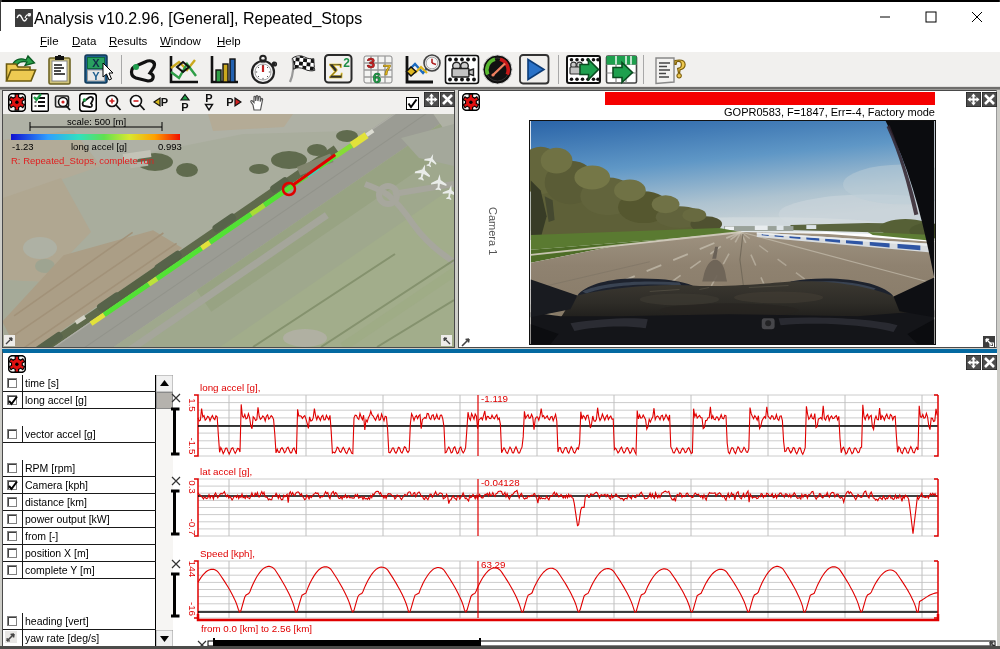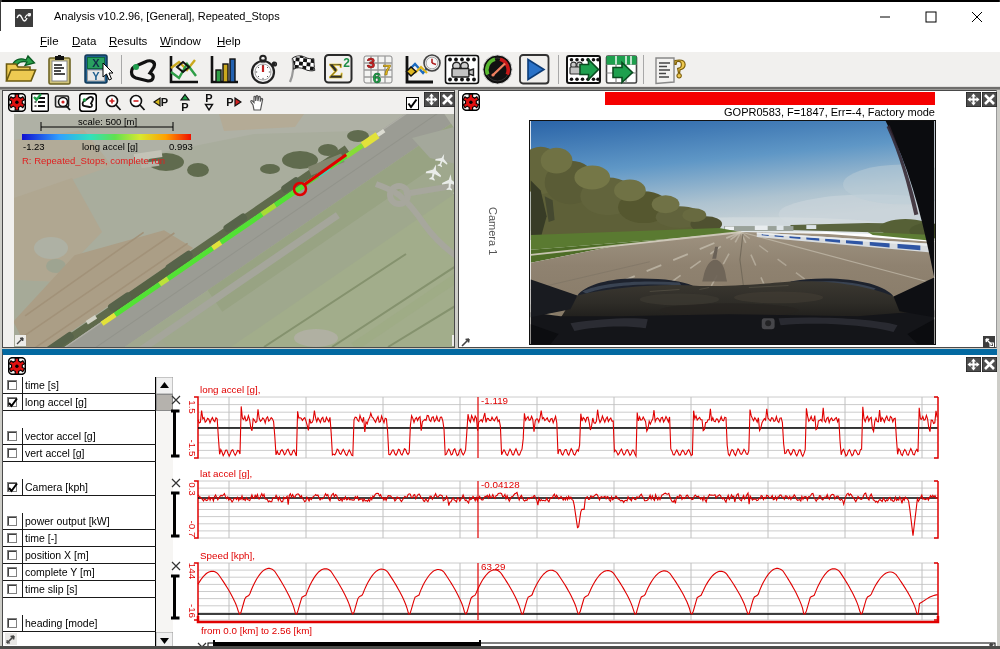--- a/index.html
+++ b/index.html
@@ -3,43 +3,43 @@
 <meta charset="utf-8">
 <style>
 * { margin:0; padding:0; box-sizing:border-box; }
 html,body { width:1000px; height:649px; overflow:hidden; background:#fff;
   font-family:"Liberation Sans", sans-serif; }
 #win { position:absolute; left:0; top:0; width:1000px; height:649px; background:#fff; }
 .abs { position:absolute; }
 
 #titlebar { left:1px; top:2px; width:1000px; height:30px; background:#fff; }
 #title-ic { left:14px; top:7px; width:18px; height:18px; }
-#title-tx { left:33px; top:8px; font-size:11px; color:#000;margin-left:20px; }
+#title-tx { left:33px; top:8px; font-size:16px; color:#000; }
 .wbtn { top:0; width:46px; height:30px; color:#000; }
 
 #menubar { left:0; top:31px; width:1000px; height:21px; background:#fff;
   font-size:11.5px; color:#000; }
 #menubar span { position:absolute; top:4px;padding-left:31px; }
 #menubar u { text-decoration:underline; }
 
 #toolbar { left:0; top:52px; width:1000px; height:35px; background:#f1f0ee;
   border-bottom:1px solid #e0dfdd; }
 .tbi { position:absolute; top:2px; }
 .tsep { position:absolute; top:3px; width:1px; height:29px; background:#a8a8a8; }
 #cledge { left:0; top:87px; width:1000px; height:3px; background:#6f6e6c;
   border-bottom:1px solid #9a9996; }
 
 #mappanel { left:2px; top:90px; width:453px; height:258px; background:#f1f0ee;
   border:1px solid #4a4a4a; }
 #maptools { left:0; top:0; width:451px; height:23px; background:#f1f0ee; }
-#mapview  { left:0; top:23px; width:451px; height:233px; overflow:hidden;padding-left:11px; }
+#mapview  { left:0; top:23px; width:451px; height:233px; overflow:hidden; }
 #campanel { left:458px; top:90px; width:539px; height:258px; background:#fff;
   border:1px solid #4a4a4a; border-right:1px solid #999; }
 #botpanel { left:2px; top:349px; width:995px; height:300px; background:#fff;
-  border-top:6px solid #0369a1; border-left:1px solid #4a4a4a; }
+  border-top:4px solid #0369a1; border-left:1px solid #4a4a4a; }
 
 #chanlist { left:0; top:22px; width:153px; height:278px; background:#fff;
   border-right:1px solid #000; }
 .row { position:absolute; left:0; width:153px; height:17px;
   border-bottom:1px solid #1a1a1a; font-size:10.5px; color:#000; }
 .row .lbl { position:absolute; left:22px; top:2px; }
 .rowdiv { position:absolute; left:19px; top:0; width:1px; height:17px; background:#1a1a1a; }
 .cb { position:absolute; left:4px; top:3px; width:10px; height:10px;
   background:#fff; border:1px solid #808080;
   box-shadow: inset 1px 1px 0 #404040; font-size:11px; }
@@ -541,62 +541,67 @@
             <path d="M2 6 L4.5 9 L10 1.5" stroke="#000" stroke-width="2" fill="none"></path>
           </svg>
           <span class="rowdiv"></span>
           <span class="lbl">long accel [g]</span>
         </div>
         <div class="row" style="top:51px">
           <span class="cb"></span>
           <span class="rowdiv"></span>
           <span class="lbl">vector accel [g]</span>
         </div>
-        <div class="row" style="top:68px">
-          <span class="cb"></span>
-          <span class="rowdiv"></span>
-          <span class="lbl">vert accel [g]</span>
+        <div class="row" style="top:85px">
+          <span class="cb"></span>
+          <span class="rowdiv"></span>
+          <span class="lbl">RPM [rpm]</span>
         </div>
         <div class="row" style="top:102px">
           <span class="cb"></span>
           <svg class="abs" style="left:4px;top:3px" width="12" height="12" viewBox="0 0 12 12">
             <path d="M2 6 L4.5 9 L10 1.5" stroke="#000" stroke-width="2" fill="none"></path>
           </svg>
           <span class="rowdiv"></span>
           <span class="lbl">Camera [kph]</span>
         </div>
+        <div class="row" style="top:119px">
+          <span class="cb"></span>
+          <span class="rowdiv"></span>
+          <span class="lbl">distance [km]</span>
+        </div>
         <div class="row" style="top:136px">
           <span class="cb"></span>
           <span class="rowdiv"></span>
           <span class="lbl">power output [kW]</span>
         </div>
         <div class="row" style="top:153px">
           <span class="cb"></span>
           <span class="rowdiv"></span>
-          <span class="lbl">time [-]</span>
+          <span class="lbl">from [-]</span>
         </div>
         <div class="row" style="top:170px">
           <span class="cb"></span>
           <span class="rowdiv"></span>
           <span class="lbl">position X [m]</span>
         </div>
         <div class="row" style="top:187px">
           <span class="cb"></span>
           <span class="rowdiv"></span>
           <span class="lbl">complete Y [m]</span>
         </div>
-        <div class="row" style="top:204px">
-          <span class="cb"></span>
-          <span class="rowdiv"></span>
-          <span class="lbl">time slip [s]</span>
-        </div>
         <div class="row" style="top:238px">
           <span class="cb"></span>
           <span class="rowdiv"></span>
-          <span class="lbl">heading [mode]</span>
+          <span class="lbl">heading [vert]</span>
+        </div>
+        <div class="row" style="top:255px">
+          <span class="cb"></span>
+          <span class="rowdiv"></span>
+          <span class="lbl">yaw rate [deg/s]</span>
         </div>
       </div>
       <div class="abs" id="listsb">
 <svg class="abs" style="left:0;top:0" width="17" height="17" viewBox="0 0 17 17">
           <rect width="17" height="17" fill="#f0f0f0" stroke="#999"></rect>
           <path d="M8.5 5 L13 11 H4 Z" fill="#000"></path>
         </svg>
 <div class="abs" style="left:0;top:17px;width:17px;height:17px;background:#b5b2ad;border:1px solid #8a8a8a"></div>
 <div class="abs" style="left:0;top:34px;width:17px;height:244px;background:#f6f5f3"></div>
 <svg class="abs" style="left:0;top:255px" width="17" height="17" viewBox="0 0 17 17">

